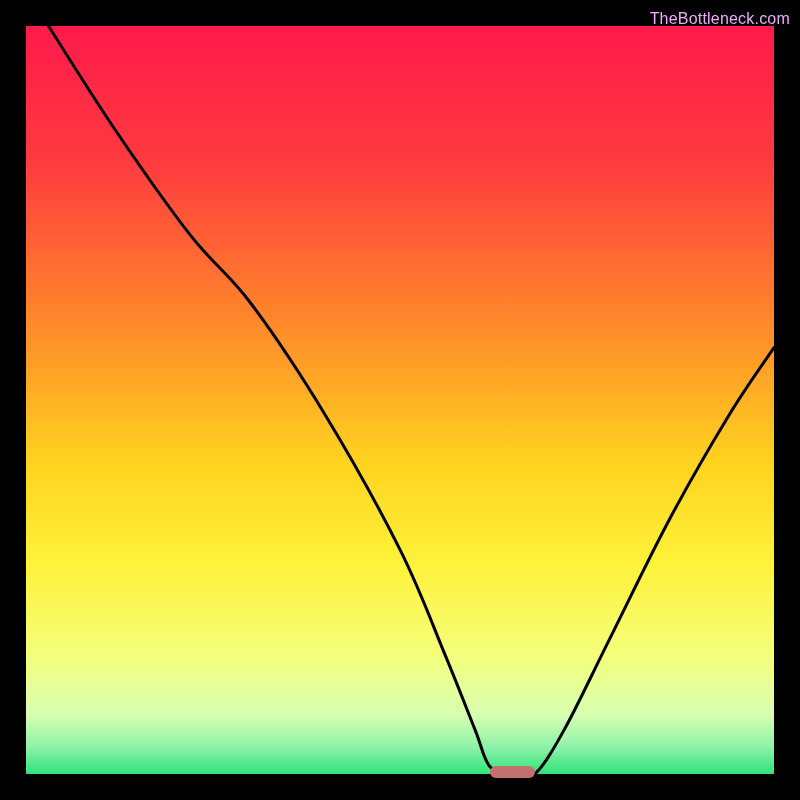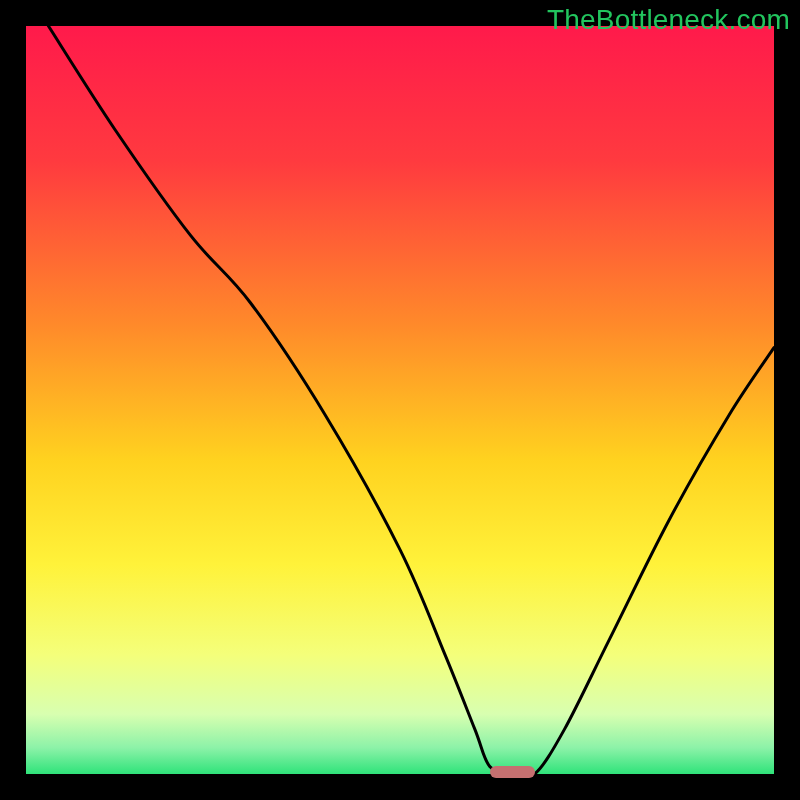--- a/index.html
+++ b/index.html
@@ -12,24 +12,24 @@
     font-family: Arial, Helvetica, sans-serif;
   }
   .frame {
     position: relative;
     width: 800px;
     height: 800px;
     background: #000;
   }
   .watermark {
     position: absolute;
-    top: 4px;
+    top: 10px;
     right: 10px;
-    color: #22c55e;
-    font-size: 28px;
+    color: #f0abfc;
+    font-size: 16px;
     letter-spacing: 0.2px;
     z-index: 20;
     font-weight: 500;
   }
   svg.plot {
     position: absolute;
     left: 26px;
     top: 26px;
     width: 748px;
     height: 748px;

